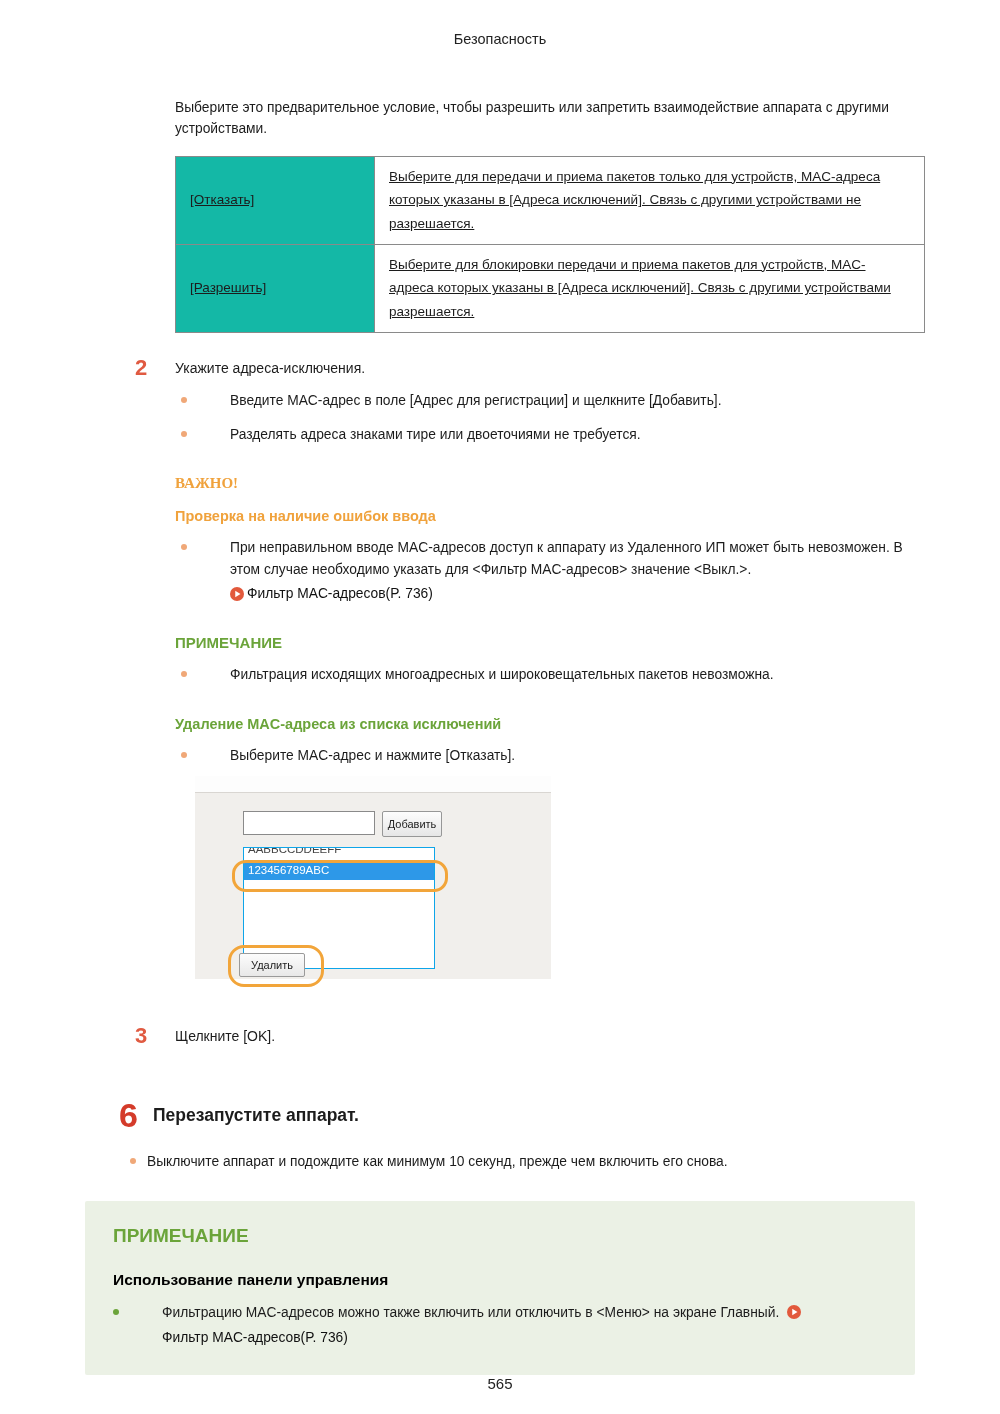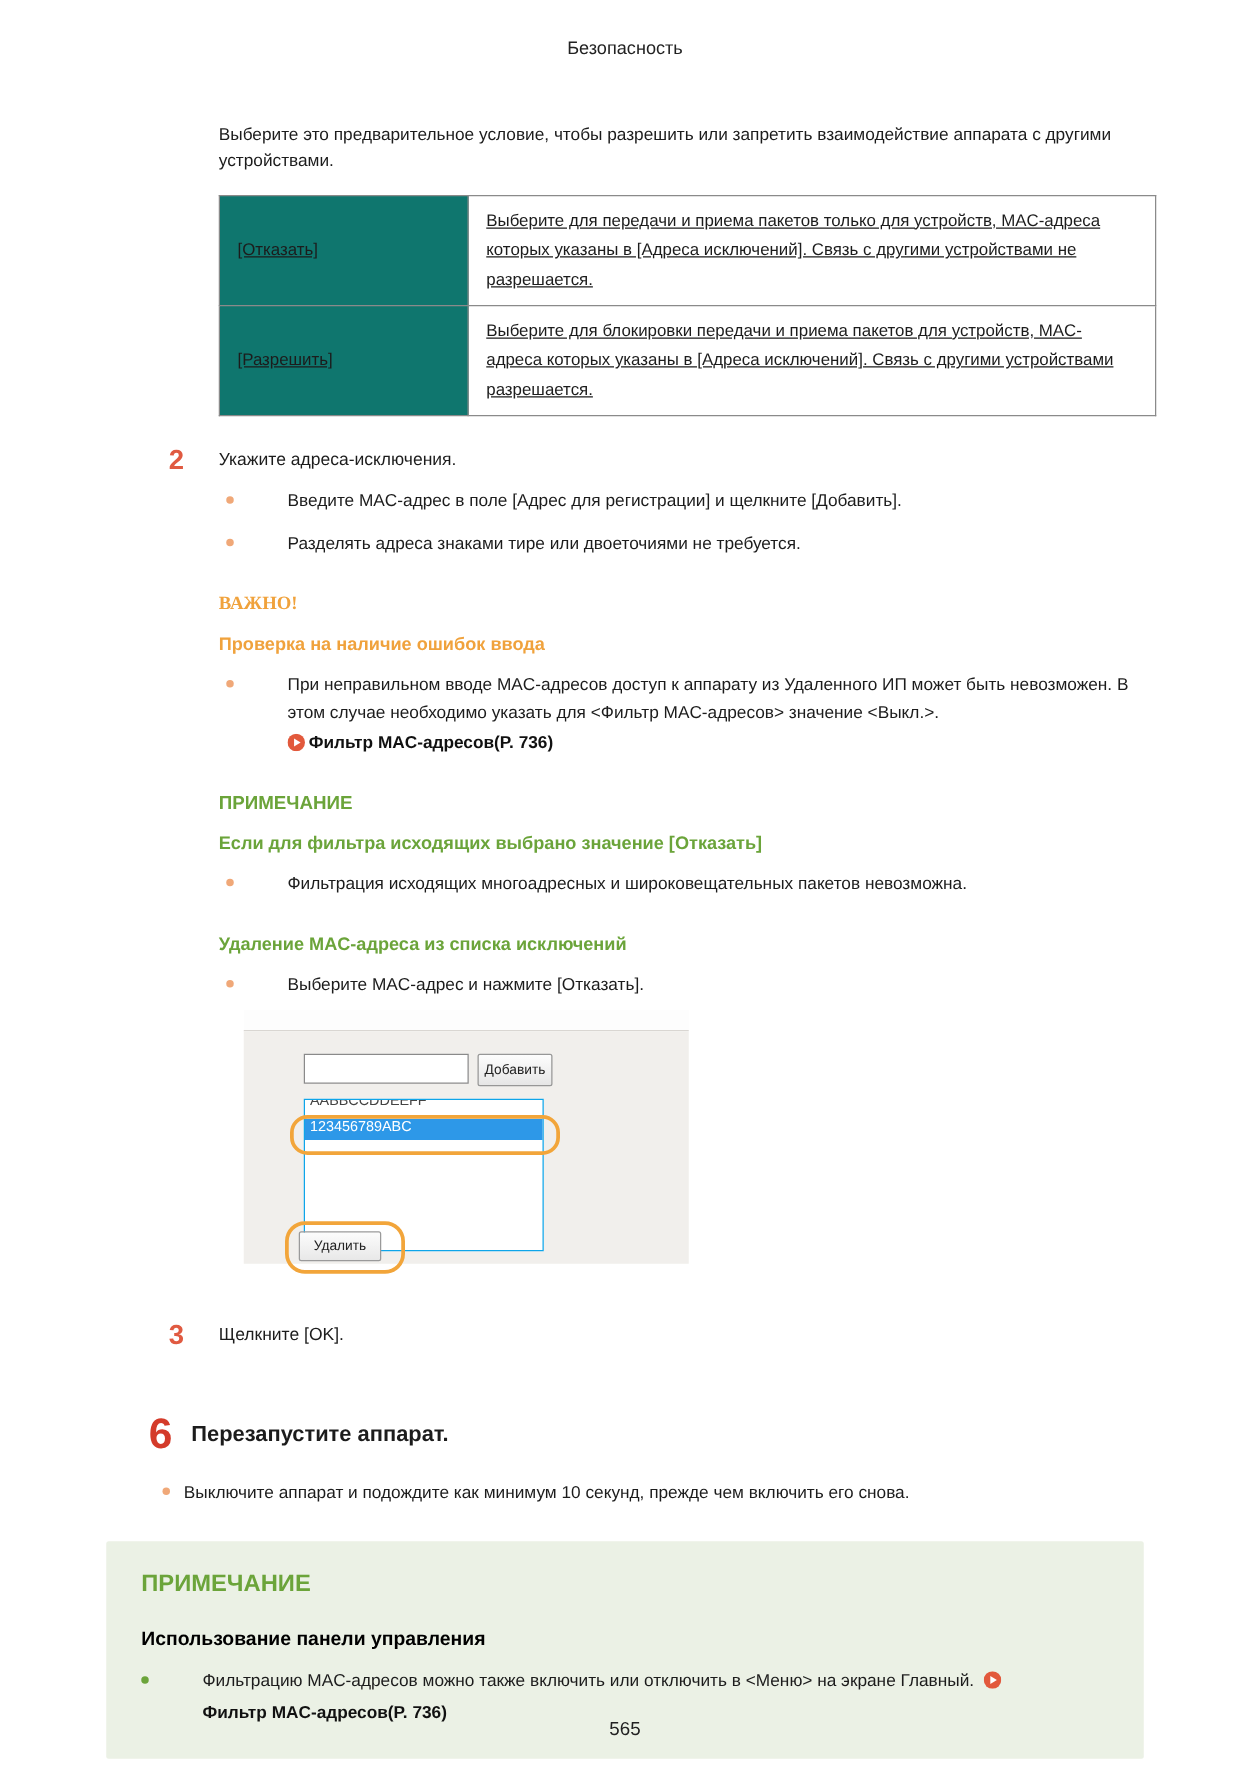--- a/index.html
+++ b/index.html
@@ -13,42 +13,42 @@
     margin:4px auto;
   }
   
   .doc-header{padding-top:27px;text-align:center;font-size:14.5px;color:#222;}
   
   .content{margin-left:175px;width:750px;}
   .intro{margin-top:50px;font-size:13.8px;line-height:1.55;}
   
   .options-table{margin-top:16px;width:100%;border-collapse:collapse;font-size:13.5px;line-height:1.75;}
   .options-table td{border:1px solid #8a8a8a;padding:8px 14px;vertical-align:middle;text-decoration:underline;}
-  .options-table td.term{background:#0f766e;width:170px;}
+  .options-table td.term{background:#14b8a6;width:170px;}
   
   .step{position:relative;margin-top:26px;}
   .step-num{
     position:absolute;left:-40px;top:-4px;
     color:#e05a41;font-size:22px;font-weight:bold;
   }
   .step-title{font-size:14px;}
   
   .bullet{display:flex;margin-top:13px;margin-left:6px;font-size:13.8px;line-height:1.55;gap:32px;}
   .bullet .dot{
     flex:0 0 auto;width:6px;height:6px;border-radius:50%;
     background:#f0a878;margin:7px 11px 0 0;
   }
   .bullet.green-dot .dot{background:#6ba43a;}
   
   .sect{margin-top:30px;}
   .sect-label-orange{font-size:15px;font-weight:bold;color:#f0a23c;font-family:Liberation Serif, serif;}
   .sect-head-orange{margin-top:16px;font-size:14.5px;font-weight:bold;color:#f0a23c;}
   .sect-label-green{font-size:15px;font-weight:bold;color:#6ba43a;}
   .sect-head-green{margin-top:16px;font-size:14.5px;font-weight:bold;color:#6ba43a;}
-  .bold-link{font-weight:bold;color:#111;text-decoration:none;}
+  .bold-link{font-weight:normal;color:#111;text-decoration:none;}
   .link-line{margin-top:3px;display:flex;align-items:center;}
   .play-icon{flex:0 0 auto;width:14px;height:14px;margin-right:3px;display:inline-block;vertical-align:-2px;}
   
   .shot{
     position:relative;margin:10px 0 0 20px;
     width:356px;height:203px;background:#ffffff;
   }
   .shot .titlebar{height:16px;background:#fdfdfd;border-bottom:1px solid #d9d6d2;}
   .shot .panel{position:relative;height:186px;background:#f1efec;}
   .shot .row1{display:flex;padding:18px 0 0 48px;}
@@ -158,21 +158,20 @@
               <path d="M6 4.4l6 3.6-6 3.6z" fill="#ffffff"></path>
             </svg>
             <a class="bold-link" href="#">Фильтр MAC-адресов(P. 736)</a>
           </span>
         </span>
       </div>
     </div>
 
     <div class="sect">
       <div class="sect-label-green">ПРИМЕЧАНИЕ</div>
-      <div class="sect-head-green">Если для фильтра исходящих выбрано значение [Отказать]</div>
       <div class="bullet">
         <span class="dot"></span>
         <span>Фильтрация исходящих многоадресных и широковещательных пакетов невозможна.</span>
       </div>
     </div>
 
     <div class="sect">
       <div class="sect-head-green" style="margin-top:0;">Удаление MAC-адреса из списка исключений</div>
       <div class="bullet">
         <span class="dot"></span>

